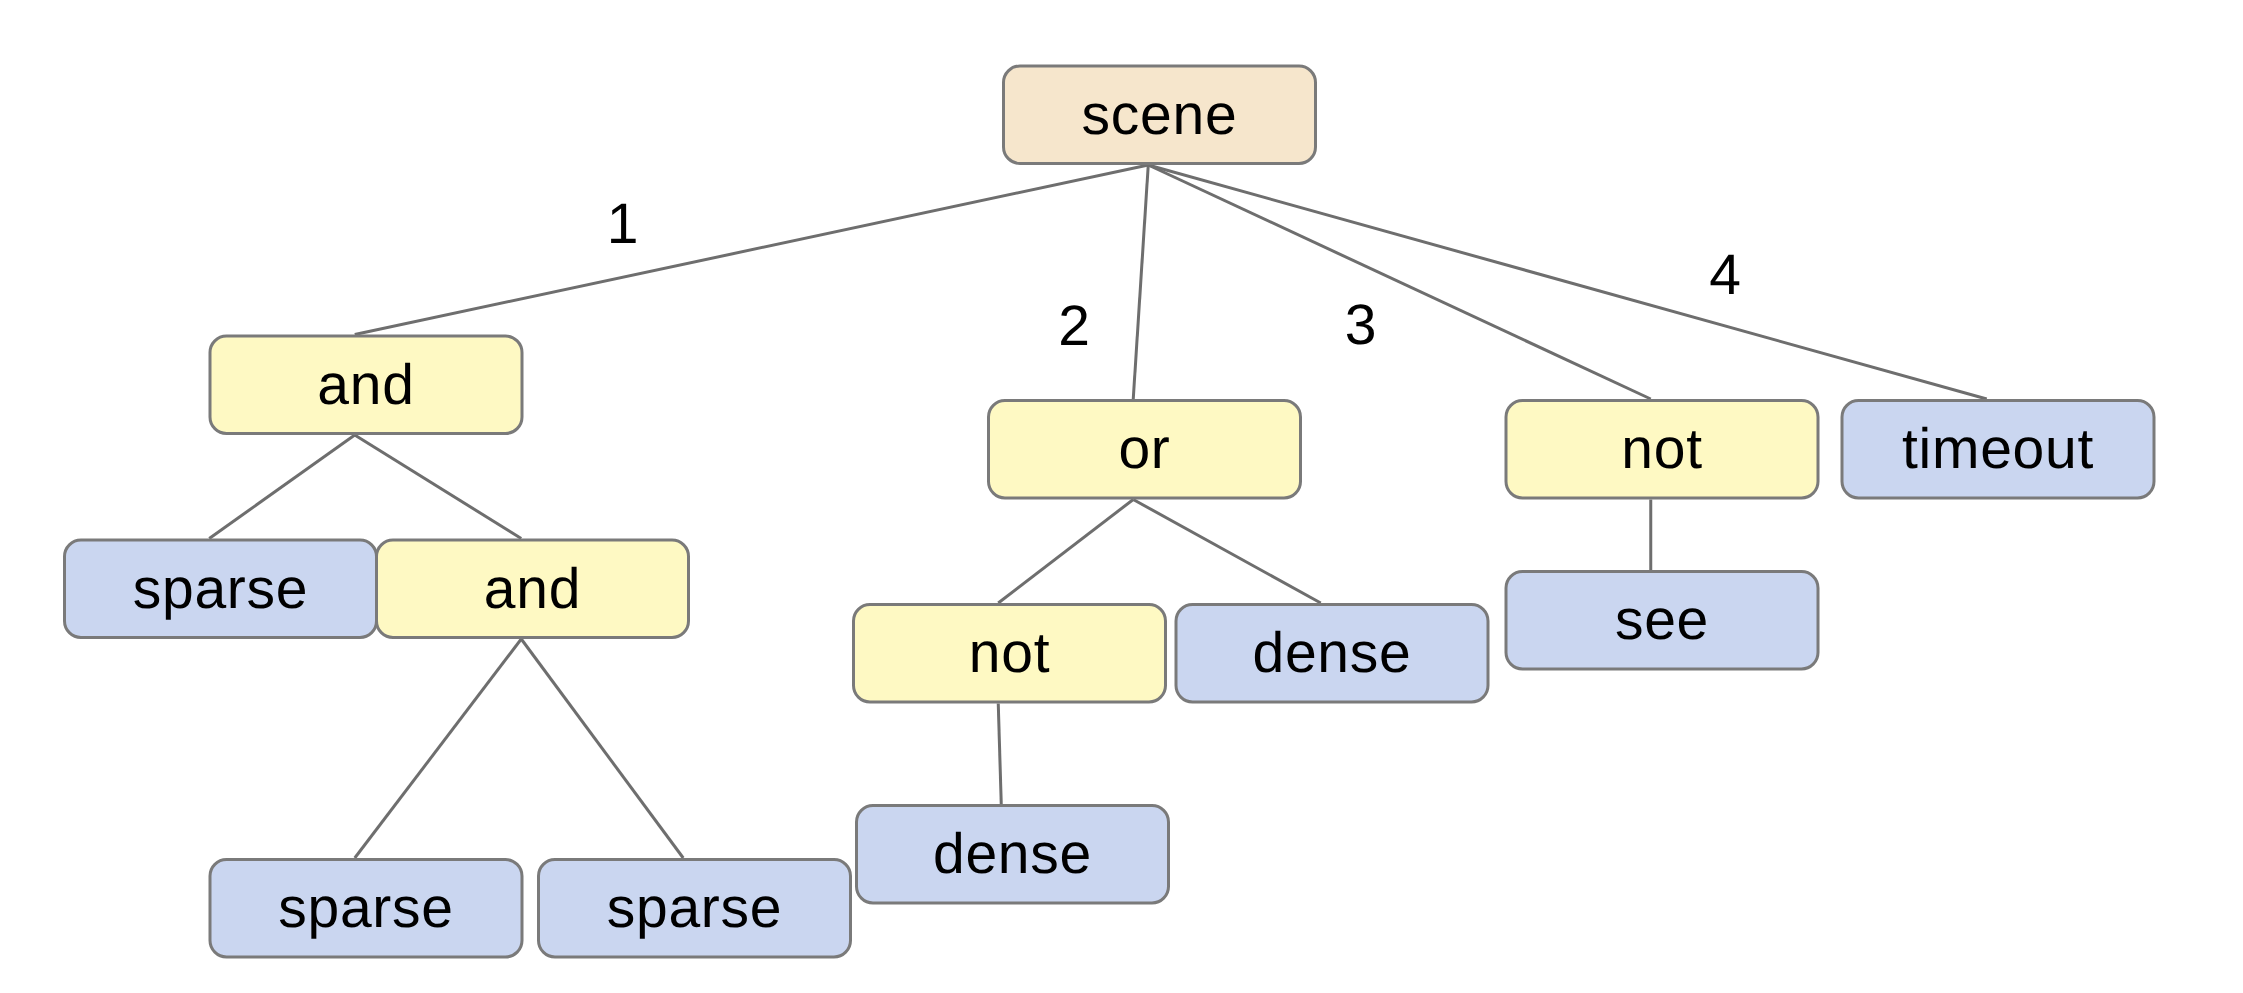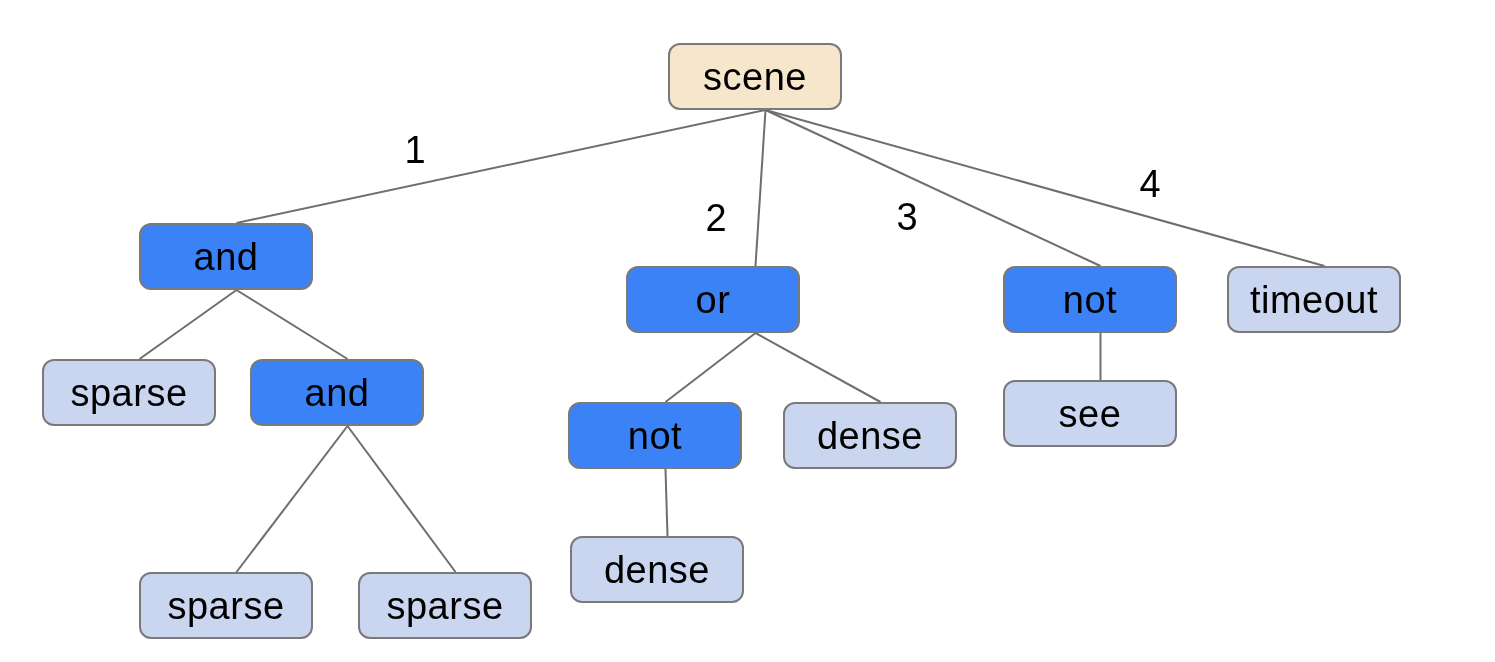--- a/index.html
+++ b/index.html
@@ -17,36 +17,36 @@
   }
   .edges-svg {
     position: absolute;
     left: 0;
     top: 0;
     width: 1495px;
     height: 662px;
   }
   .node {
     position: absolute;
-    width: 174px;
+    width: 210px;
     height: 67px;
     box-sizing: border-box;
     border: 2px solid #7a7a7a;
     border-radius: 12px;
     display: flex;
     align-items: center;
     justify-content: center;
     font-size: 38px;
     line-height: 1;
     color: #000000;
     letter-spacing: 0.5px;
     user-select: none;
   }
   .node.root     { background: #f6e6cc; }
-  .node.operator { background: #3b82f6; }
+  .node.operator { background: #fef9c3; }
   .node.leaf     { background: #cad6f0; }
   .edge-label {
     position: absolute;
     transform: translate(-50%, -50%);
     font-size: 38px;
     line-height: 1;
     color: #000000;
     user-select: none;
   }
 </style>
@@ -64,21 +64,21 @@
       <line x1="347.5" y1="426" x2="236.5" y2="572" stroke="#6e6e6e" stroke-width="2"></line>
       <line x1="347.5" y1="426" x2="455.5" y2="572" stroke="#6e6e6e" stroke-width="2"></line>
       <line x1="755.5" y1="333" x2="665.5" y2="402" stroke="#6e6e6e" stroke-width="2"></line>
       <line x1="755.5" y1="333" x2="880.5" y2="402" stroke="#6e6e6e" stroke-width="2"></line>
       <line x1="665.5" y1="469" x2="667.5" y2="536" stroke="#6e6e6e" stroke-width="2"></line>
       <line x1="1100.5" y1="333" x2="1100.5" y2="402" stroke="#6e6e6e" stroke-width="2"></line>
     </svg>
   <div id="nodes-layer">
       <div class="node root" style="left: 668px; top: 43px;">scene</div>
       <div class="node operator" style="left: 139px; top: 223px;">and</div>
-      <div class="node operator" style="left: 626px; top: 266px;">or</div>
+      <div class="node operator" style="left: 658px; top: 266px;">or</div>
       <div class="node operator" style="left: 1003px; top: 266px;">not</div>
       <div class="node leaf" style="left: 1227px; top: 266px;">timeout</div>
       <div class="node leaf" style="left: 42px; top: 359px;">sparse</div>
       <div class="node operator" style="left: 250px; top: 359px;">and</div>
       <div class="node operator" style="left: 568px; top: 402px;">not</div>
       <div class="node leaf" style="left: 783px; top: 402px;">dense</div>
       <div class="node leaf" style="left: 1003px; top: 380px;">see</div>
       <div class="node leaf" style="left: 570px; top: 536px;">dense</div>
       <div class="node leaf" style="left: 139px; top: 572px;">sparse</div>
       <div class="node leaf" style="left: 358px; top: 572px;">sparse</div>

